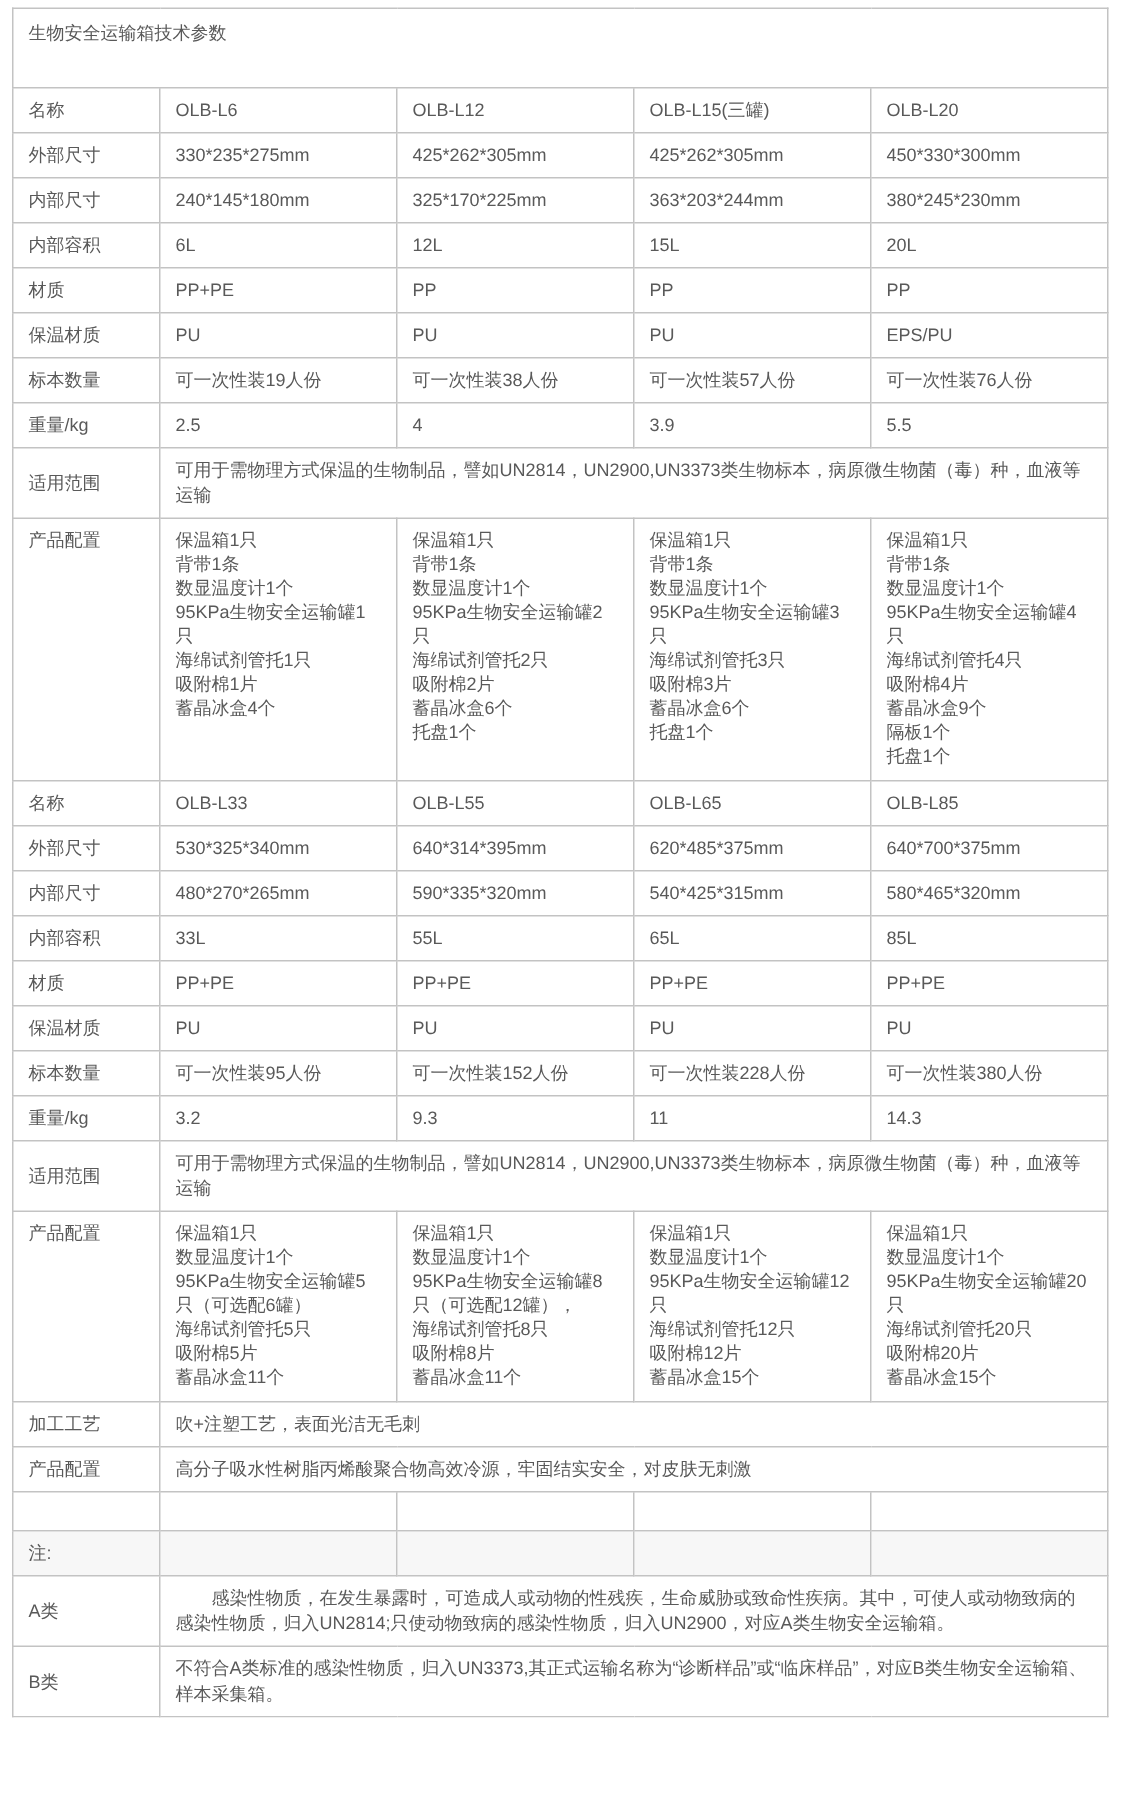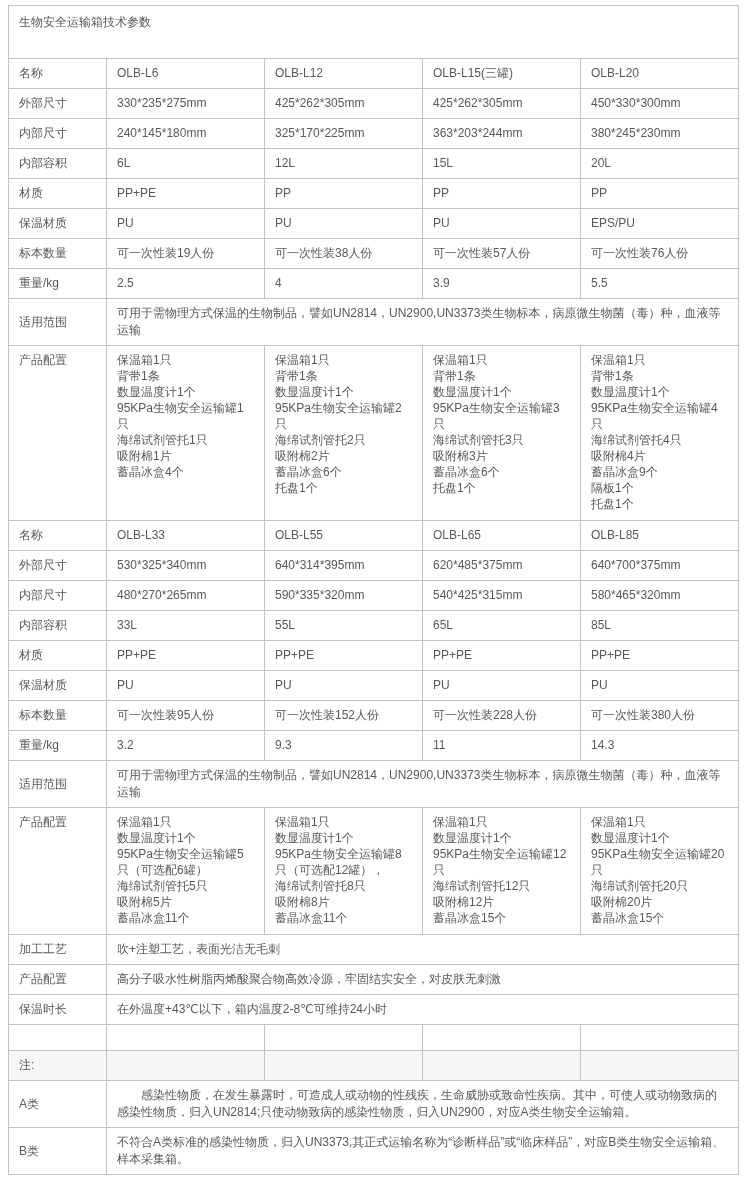--- a/index.html
+++ b/index.html
@@ -272,24 +272,20 @@
           </td>
         </tr>
         <tr>
           <td class="label-cell">加工工艺</td>
           <td colspan="4" class="span-cell">吹+注塑工艺，表面光洁无毛刺</td>
         </tr>
         <tr>
           <td class="label-cell">产品配置</td>
           <td colspan="4" class="span-cell">高分子吸水性树脂丙烯酸聚合物高效冷源，牢固结实安全，对皮肤无刺激</td>
         </tr>
-        <tr>
-          <td class="label-cell">保温时长</td>
-          <td colspan="4" class="span-cell">在外温度+43℃以下，箱内温度2-8℃可维持24小时</td>
-        </tr>
         <tr class="empty-row">
           <td class="label-cell"></td>
           <td></td>
           <td></td>
           <td></td>
           <td></td>
         </tr>
         <tr class="note-row">
           <td class="label-cell">注:</td>
           <td></td>

